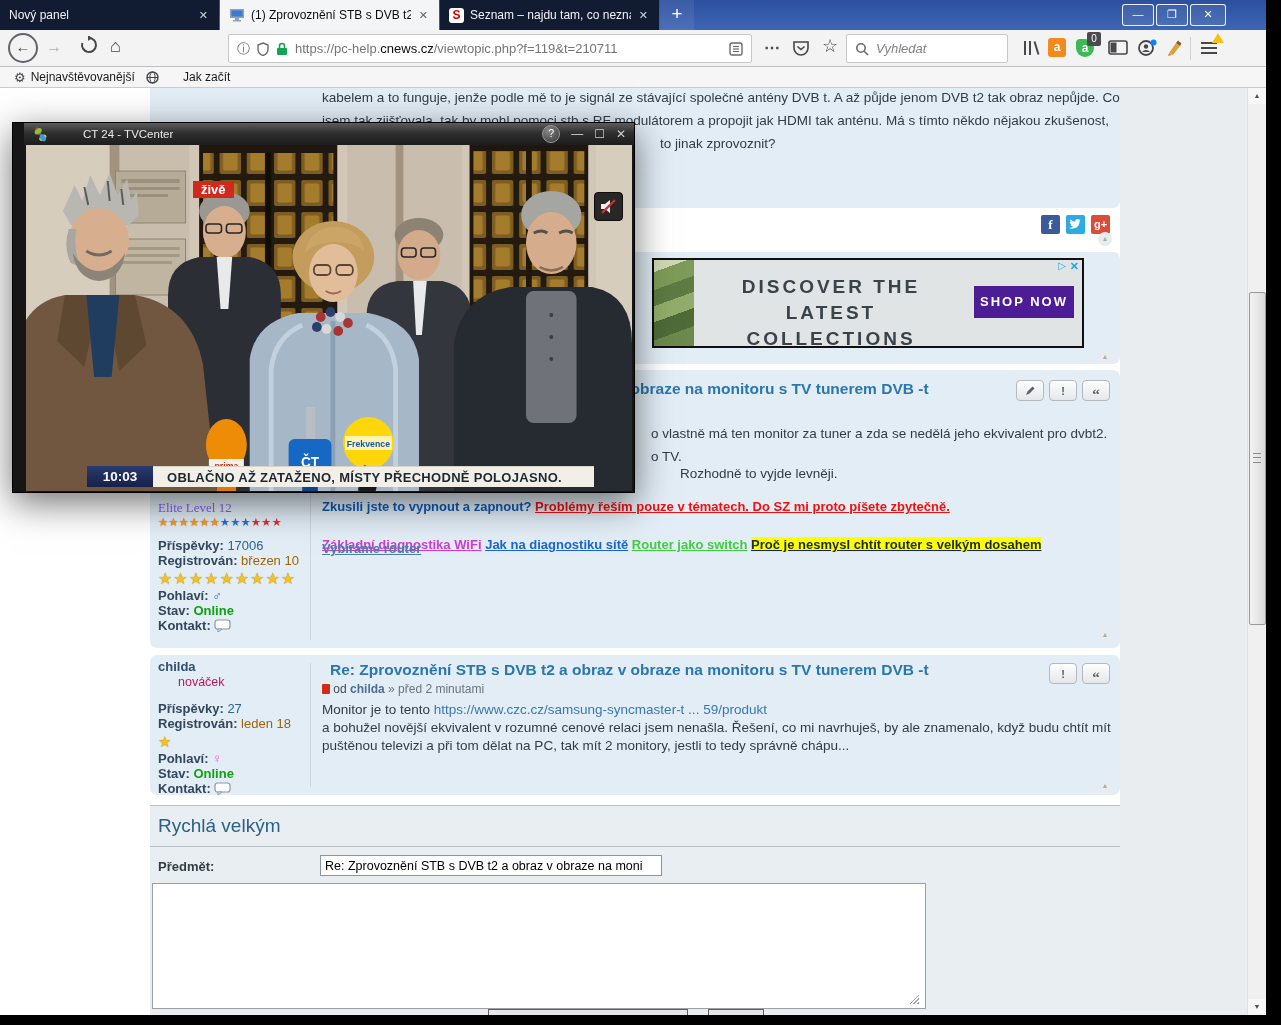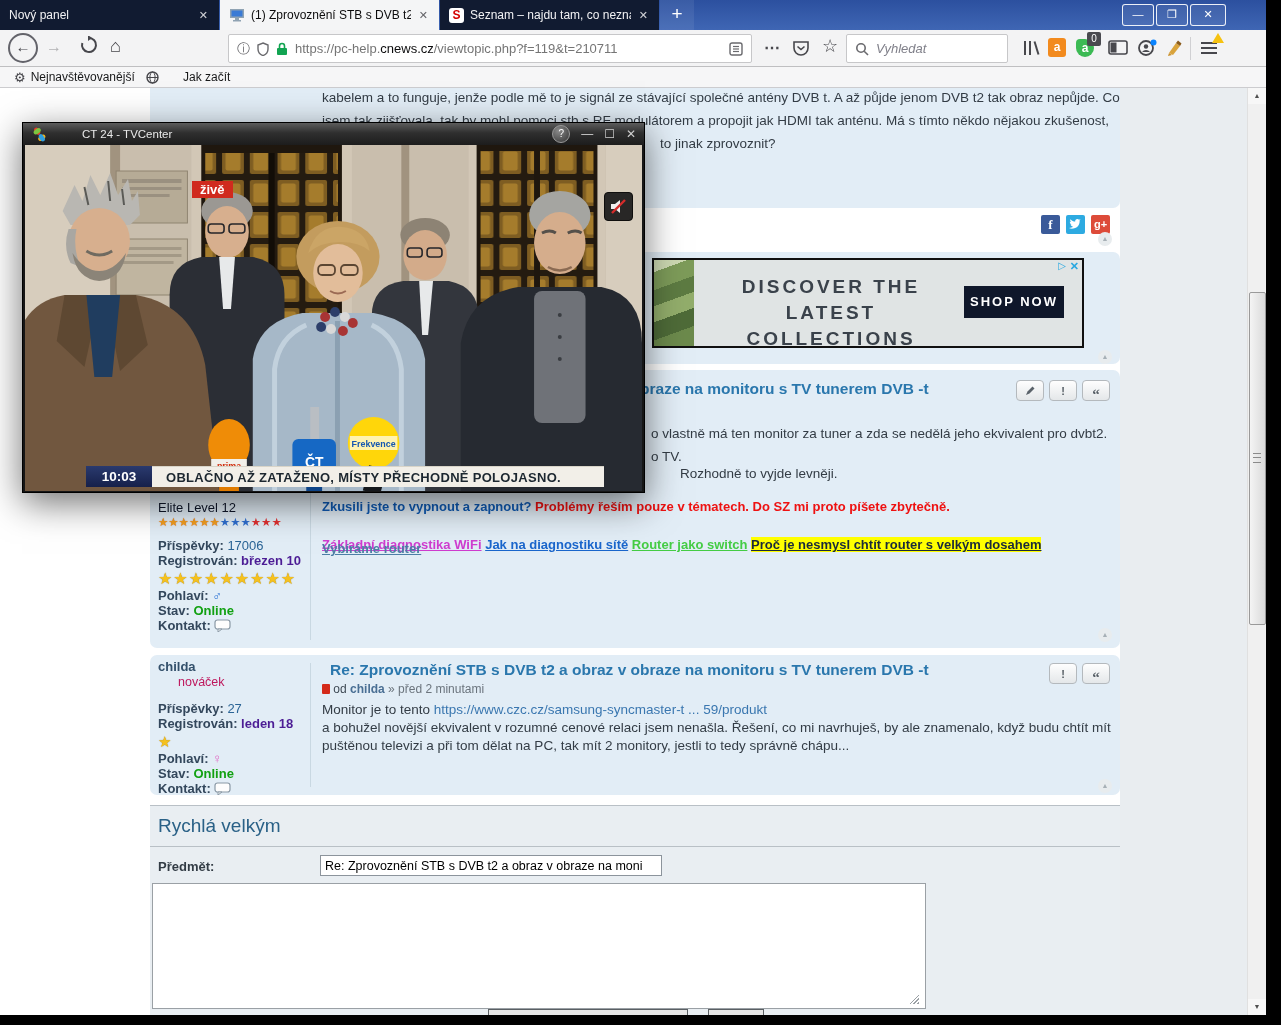--- a/index.html
+++ b/index.html
@@ -65,57 +65,57 @@
         display:flex;align-items:center;justify-content:center;}
   .quoteglyph{font-family:"Liberation Serif",serif;font-size:15px;line-height:10px;margin-top:6px;}
   .uparrow{position:absolute;width:14px;height:14px;border-radius:50%;background:#e8ecee;
            color:#a7b0b6;font-size:7px;text-align:center;line-height:14px;}
 
   
   .profile{position:absolute;left:8px;width:158px;font-size:13px;color:#3f4a55;}
   .prow{line-height:14px;margin-bottom:1px;white-space:nowrap;}
   .plabel{font-weight:bold;color:#33475c;}
   .pval-link{color:#2a6496;}
-  .pval-gray{color:#4c1d95;font-weight:bold;}
-  .rankname{color:#0f172a;}
+  .pval-gray{color:#a16207;}
+  .rankname{color:#8b5cf6;font-family:Liberation Serif, serif;}
   .stars-s{font-size:11.5px;line-height:13px;letter-spacing:0;}
   .st-gold{color:#f59f1e;text-shadow:0 0 1px #c1531c;}
   .st-blue{color:#2f6fd0;}
   .st-red{color:#e03030;}
   .stars-b{font-size:16px;line-height:19px;color:#f5c11e;text-shadow:0 0 1px #8a6d1a;letter-spacing:1px;}
   .gender-m{color:#3b7dd8;font-weight:bold;}
   .gender-f{color:#e060c0;font-weight:bold;}
   .online{color:#12a112;font-weight:bold;}
   .author{font-weight:bold;color:#33506b;}
   .ranknew{color:#be185d;font-size:12.5px;padding-left:20px;}
   .gap9{height:9px;} .gap12{height:12px;}
 
   
   .sig{position:absolute;left:172px;font-size:13px;font-weight:bold;line-height:20px;white-space:nowrap;}
   .sg1{color:#0f5bb5;}
-  .sg2{color:#ee1111;}
+  .sg2{color:#ee1111;text-decoration:underline;}
   .sg3{color:#cf3ccf;text-decoration:underline;}
   .sg4{color:#1a66cc;text-decoration:underline;}
   .sg5{color:#44cc44;text-decoration:underline;}
   .sg6{color:#1a2a3a;background:#ffff00;text-decoration:underline;}
   .sg7{color:#4d7fa6;text-decoration:underline;}
   .bodylink{color:#3a77b0;}
 
   
   .soc{position:absolute;width:19px;height:19px;border-radius:2px;color:#fff;text-align:center;
        font-weight:bold;font-size:13px;line-height:19px;}
 
   
   .adbox{position:absolute;left:502px;top:6px;width:428px;height:86px;background:#e0e4e4;
          border:2px solid #101010;overflow:hidden;}
   .adphoto{position:absolute;left:0;top:0;width:40px;height:100%;
          background:linear-gradient(160deg,#cdd9b2 0 12%,#7d9b59 12% 30%,#5d7b42 30% 46%,#92ad6b 46% 62%,#4e6b38 62% 80%,#6c8a4c 80%);}
   .adtext{position:absolute;left:52px;top:14px;width:250px;text-align:center;color:#3a424b;
           font-size:19px;font-weight:bold;letter-spacing:3px;line-height:26px;}
-  .adcta{position:absolute;right:18px;top:26px;width:100px;height:32px;background:#0f172a;color:#fff;
+  .adcta{position:absolute;right:8px;top:26px;width:100px;height:32px;background:#4c1d95;color:#fff;
          font-size:13px;font-weight:bold;letter-spacing:2px;text-align:center;line-height:32px;}
   .adchoice{position:absolute;right:16px;top:0;color:#29a8e0;font-size:10px;}
   .adx{position:absolute;right:3px;top:0;color:#29a8e0;font-size:11px;font-weight:bold;}
 
   
   .qr{position:absolute;left:150px;top:717px;width:970px;height:210px;background:#e9eef2;
       border-top:1px solid #b9c0c6;box-sizing:border-box;}
   .qr-head{position:absolute;left:8px;top:9px;font-size:19px;color:#2a6187;}
   .qr-line{position:absolute;left:0;right:0;top:40px;border-bottom:1px solid #b9c0c6;}
   .qr-label{position:absolute;left:8px;top:53px;font-size:13px;font-weight:bold;color:#333c45;}
@@ -130,22 +130,22 @@
   
   .scroll{position:absolute;left:1247px;top:88px;width:19px;height:927px;background:#f0f0f0;border-left:1px solid #e0e0e0;box-sizing:border-box;}
   .sc-btn{position:absolute;left:0;width:18px;height:16px;color:#505050;font-size:7px;text-align:center;line-height:16px;background:#f7f7f7;}
   .sc-thumb{position:absolute;left:1px;top:204px;width:15px;height:331px;border:1px solid #9a9a9a;border-radius:2px;
             background:linear-gradient(90deg,#f4f4f4,#dadada);}
   .sc-grip{position:absolute;left:3px;top:160px;width:8px;height:8px;
            border-top:1px solid #8a8a8a;border-bottom:1px solid #8a8a8a;}
   .sc-grip::after{content:"";position:absolute;left:0;top:3px;width:8px;height:1px;background:#8a8a8a;}
 
   
-  .tv{position:absolute;left:22px;top:122px;width:623px;height:371px;background:#161616;z-index:50;
-      border:1px solid #000;box-sizing:border-box;box-shadow:0 10px 34px rgba(0,0,0,.55);}
+  .tv{position:absolute;left:12px;top:122px;width:623px;height:371px;background:#161616;z-index:50;
+      border:1px solid #000;box-sizing:border-box;box-shadow:0 10px 34px rgba(0,0,0,.55);padding-left:11px;}
   .tv-title{height:22px;background:linear-gradient(180deg,#5c5c5c,#2f2f2f 45%,#1d1d1d);
             display:flex;align-items:center;padding:0 8px;color:#e9e9e9;font-size:11.5px;}
   .tv-title .ttxt{margin-left:34px;}
   .tv-ctrl{margin-left:auto;display:flex;align-items:center;gap:11px;color:#cfcfcf;font-size:12px;}
   .tv-help{width:16px;height:16px;border:1px solid #9a9a9a;border-radius:50%;
            background:radial-gradient(circle at 35% 30%,#8a8a8a,#333);color:#fff;font-size:10px;
            text-align:center;line-height:15px;}
   .tv-video{position:relative;height:346px;margin:0 2px 1px 2px;background:#c9bead;overflow:hidden;}
   .live{position:absolute;left:167px;top:36px;background:#d02a1e;color:#fff;font-weight:bold;
         font-size:13px;padding:1px 8px;}

